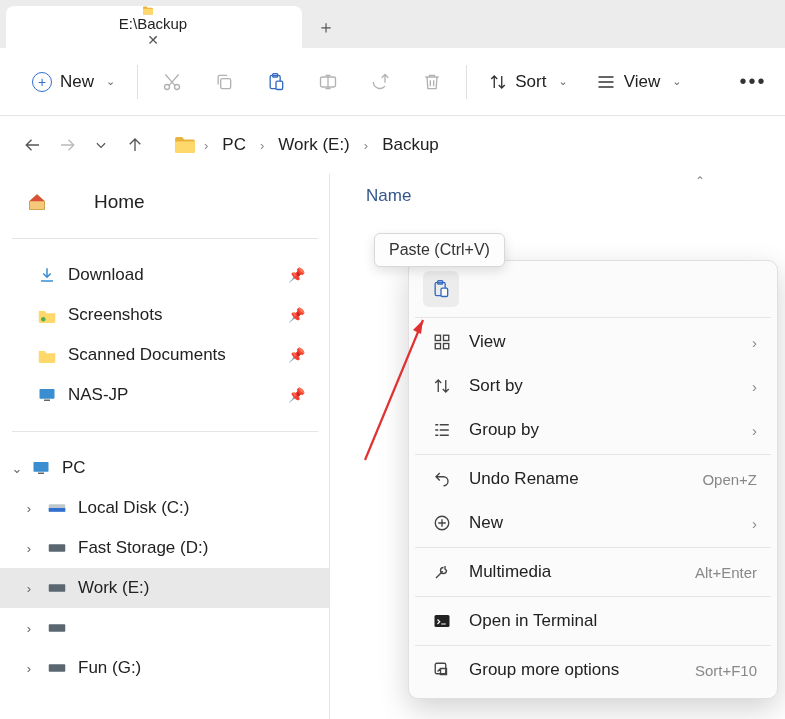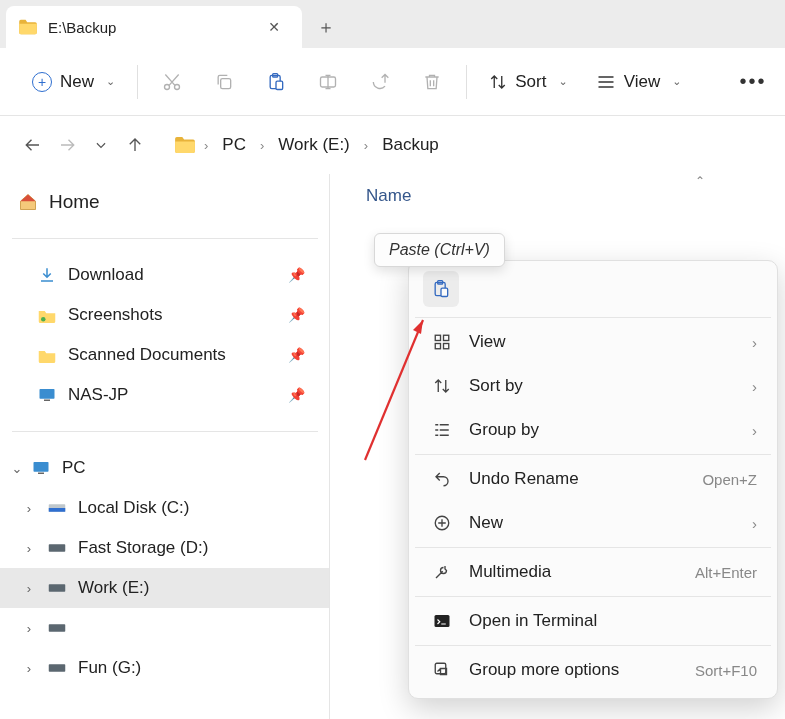--- a/index.html
+++ b/index.html
@@ -1,20 +1,20 @@
 <!DOCTYPE html>
 <html><head>
 <meta charset="utf-8">
 <style>
   * { box-sizing: border-box; margin: 0; padding: 0; font-family: "Segoe UI", sans-serif; }
   body { width: 785px; height: 719px; background: #fff; overflow: hidden; font-size: 15px; position: relative; }
 
   
   .tabbar { height: 48px; background: #ececec; display: flex; align-items: flex-end; }
-  .tab { display: flex; align-items: center; height: 42px; background: #fff; border-radius: 8px 8px 0 0; padding: 0 14px 0 12px; margin-left: 6px; width: 296px; }
+  .tab { display: flex; align-items: center; height: 42px; background: #fff; border-radius: 8px 8px 0 0; padding: 0 14px 0 12px; margin-left: 6px; width: 296px; flex-direction: column; }
   .tab .folder-ic { width: 20px; height: 16px; margin-right: 10px; }
   .tab-title { flex: 1; font-size: 15px; color: #222; }
   .tab-close { width: 28px; height: 28px; display:flex; align-items:center; justify-content:center; font-size:14px; color:#555; }
   .tab-new { width:48px; height:42px; display:flex; align-items:center; justify-content:center; color:#555; font-size:18px; }
 
   
   .toolbar { height: 68px; border-bottom: 1px solid #e5e5e5; background:#fff; display:flex; align-items:center; padding: 0 10px 0 22px; gap: 8px; }
   .btn-new { display:flex; align-items:center; gap:8px; padding:6px 10px; border-radius:4px; color:#202020; font-size:17px; }
   .circ-plus { width:20px; height:20px; border:1.5px solid #2f6fd0; border-radius:50%; display:flex; align-items:center; justify-content:center; color:#2f6fd0; font-size:14px; }
   .vdiv { width:1px; height:34px; background:#e0e0e0; margin: 0 4px; }
@@ -35,21 +35,21 @@
   
   .split { display:flex; height: calc(719px - 48px - 68px - 58px); }
   .sidebar { width:330px; position:relative; }
   .sidebar::after { content:""; position:absolute; right:0; top:0; bottom:0; width:1px; background:#e5e5e5; }
   .content { flex:1; position:relative; }
 
   .sb-sec { padding: 8px 0; }
   .sb-divider { height:1px; background:#e5e5e5; margin: 8px 12px; }
   .sb-item { display:flex; align-items:center; height:40px; padding: 0 18px 0 36px; font-size:17px; color:#222; position:relative; }
   .sb-item .pin { position:absolute; right:24px; color:#888; font-size:14px; }
-  .sb-item.home { font-size:19px; padding-left:17px; }
+  .sb-item.home { font-size:19px; padding-left:26px;gap:36px; }
   .sb-expander { position:absolute; left:6px; width:22px; text-align:center; color:#666; font-size:13px; }
   .sb-item.drive { padding-left:46px; }
   .sb-item.pc { padding-left:30px; }
   .sb-item.selected { background:#e8e8e8; }
   .sb-ic { width:22px; display:inline-flex; align-items:center; justify-content:center; margin-right:10px; }
 
   
   .col-header { display:flex; align-items:center; height:44px; padding-left:36px; font-size:17px; color:#34568b; position:relative; }
   .col-sort-ind { position:absolute; right:80px; top:0; color:#888; font-size:12px; }
 
@@ -58,21 +58,21 @@
   .ctx-toprow { display:flex; padding:4px 8px 8px; }
   .ctx-ic-cell { width:36px; height:36px; display:flex; align-items:center; justify-content:center; border-radius:6px; }
   .ctx-ic-cell.highlight { background:#ececec; }
   .ctx-sep { height:1px; background:#e5e5e5; margin:2px 0; }
   .ctx-item { display:flex; align-items:center; height:44px; padding:0 14px 0 14px; font-size:17px; color:#222; border-radius:6px; }
   .ctx-item .ic { width:26px; display:inline-flex; align-items:center; justify-content:center; margin-right:14px; color:#444; }
   .ctx-item .sc { margin-left:auto; color:#888; font-size:15px; }
   .ctx-item .sub { margin-left:auto; color:#888; font-size:15px; }
 
   
-  .tooltip { position:absolute; top:233px; left:374px; background:#fdfdfd; border:1px solid #d8d8d8; border-radius:6px; padding:7px 14px; font-size:16px; color:#333; box-shadow: 0 4px 12px rgba(0,0,0,0.12); z-index:10;font-style:italic; }
+  .tooltip { position:absolute; top:233px; left:374px; background:#fdfdfd; border:1px solid #d8d8d8; border-radius:6px; padding:7px 14px; font-size:16px; color:#333; box-shadow: 0 4px 12px rgba(0,0,0,0.12); z-index:10; }
 
   
   .red-arrow { position:absolute; pointer-events:none; z-index:5; }
 
   
   .folder-ic path.back { fill:#e8b33a; }
   .folder-ic path.front { fill:#ffd86b; }
 </style>
 </head>
 <body>

